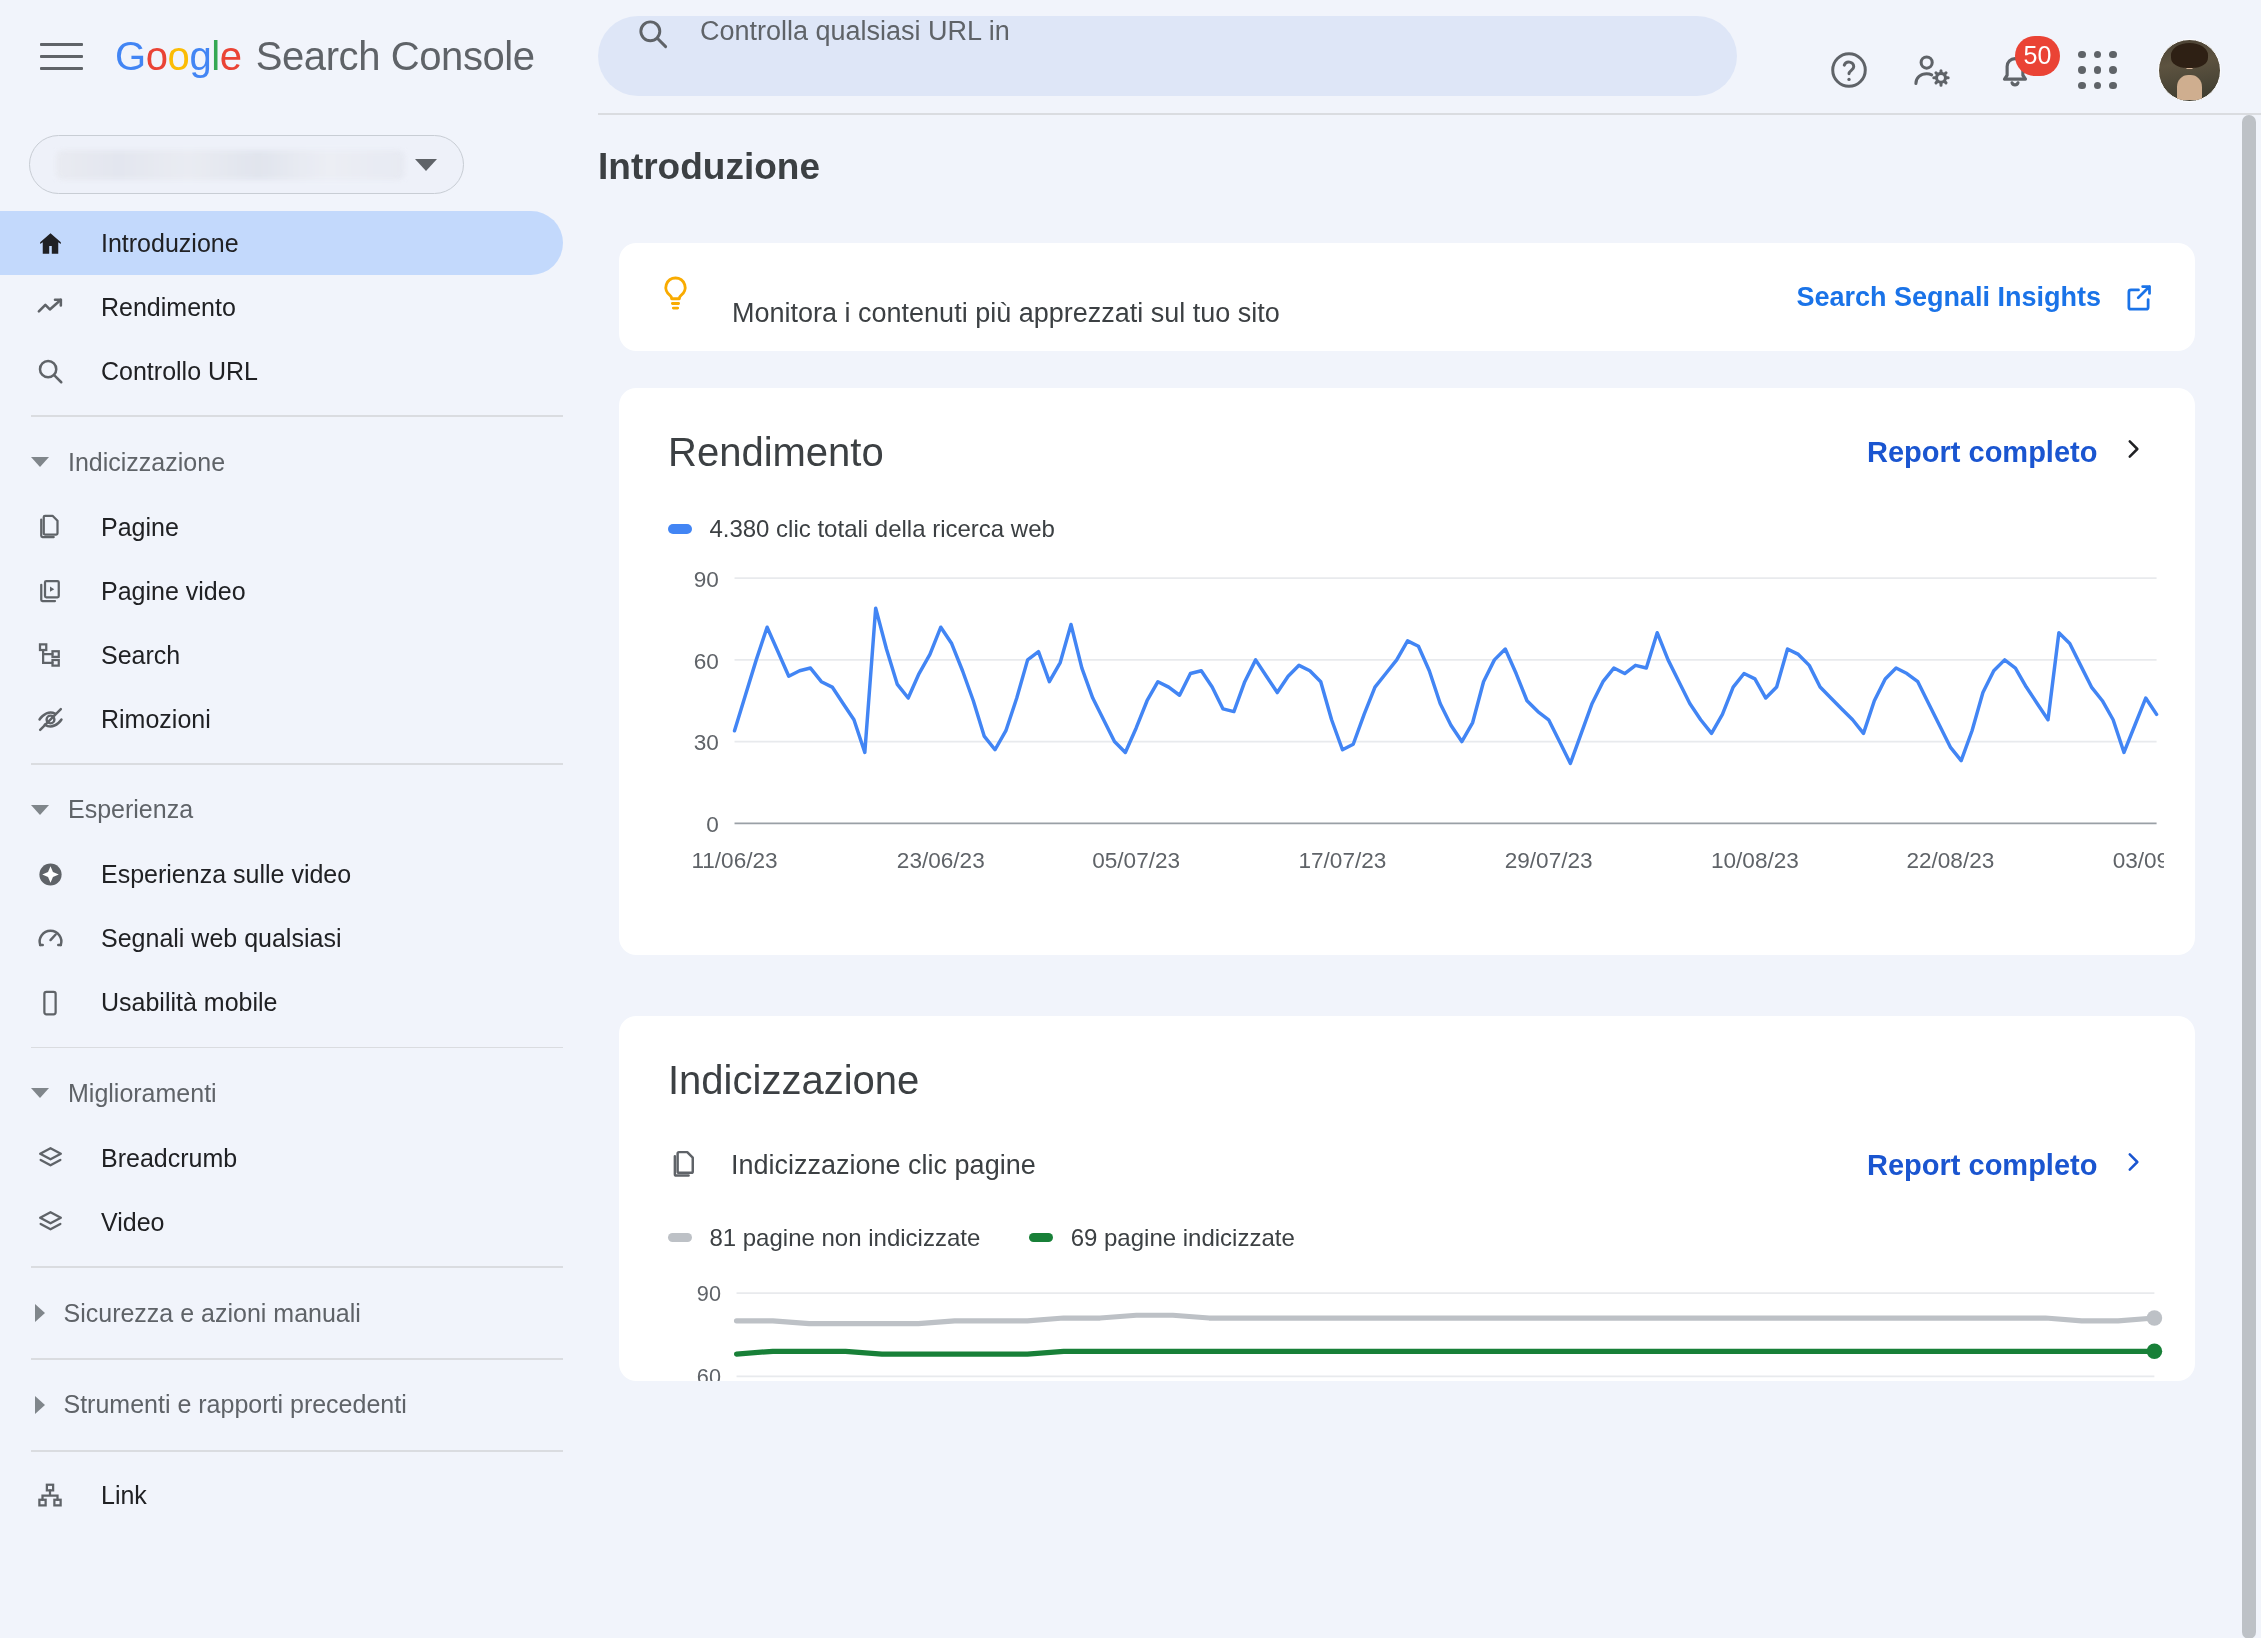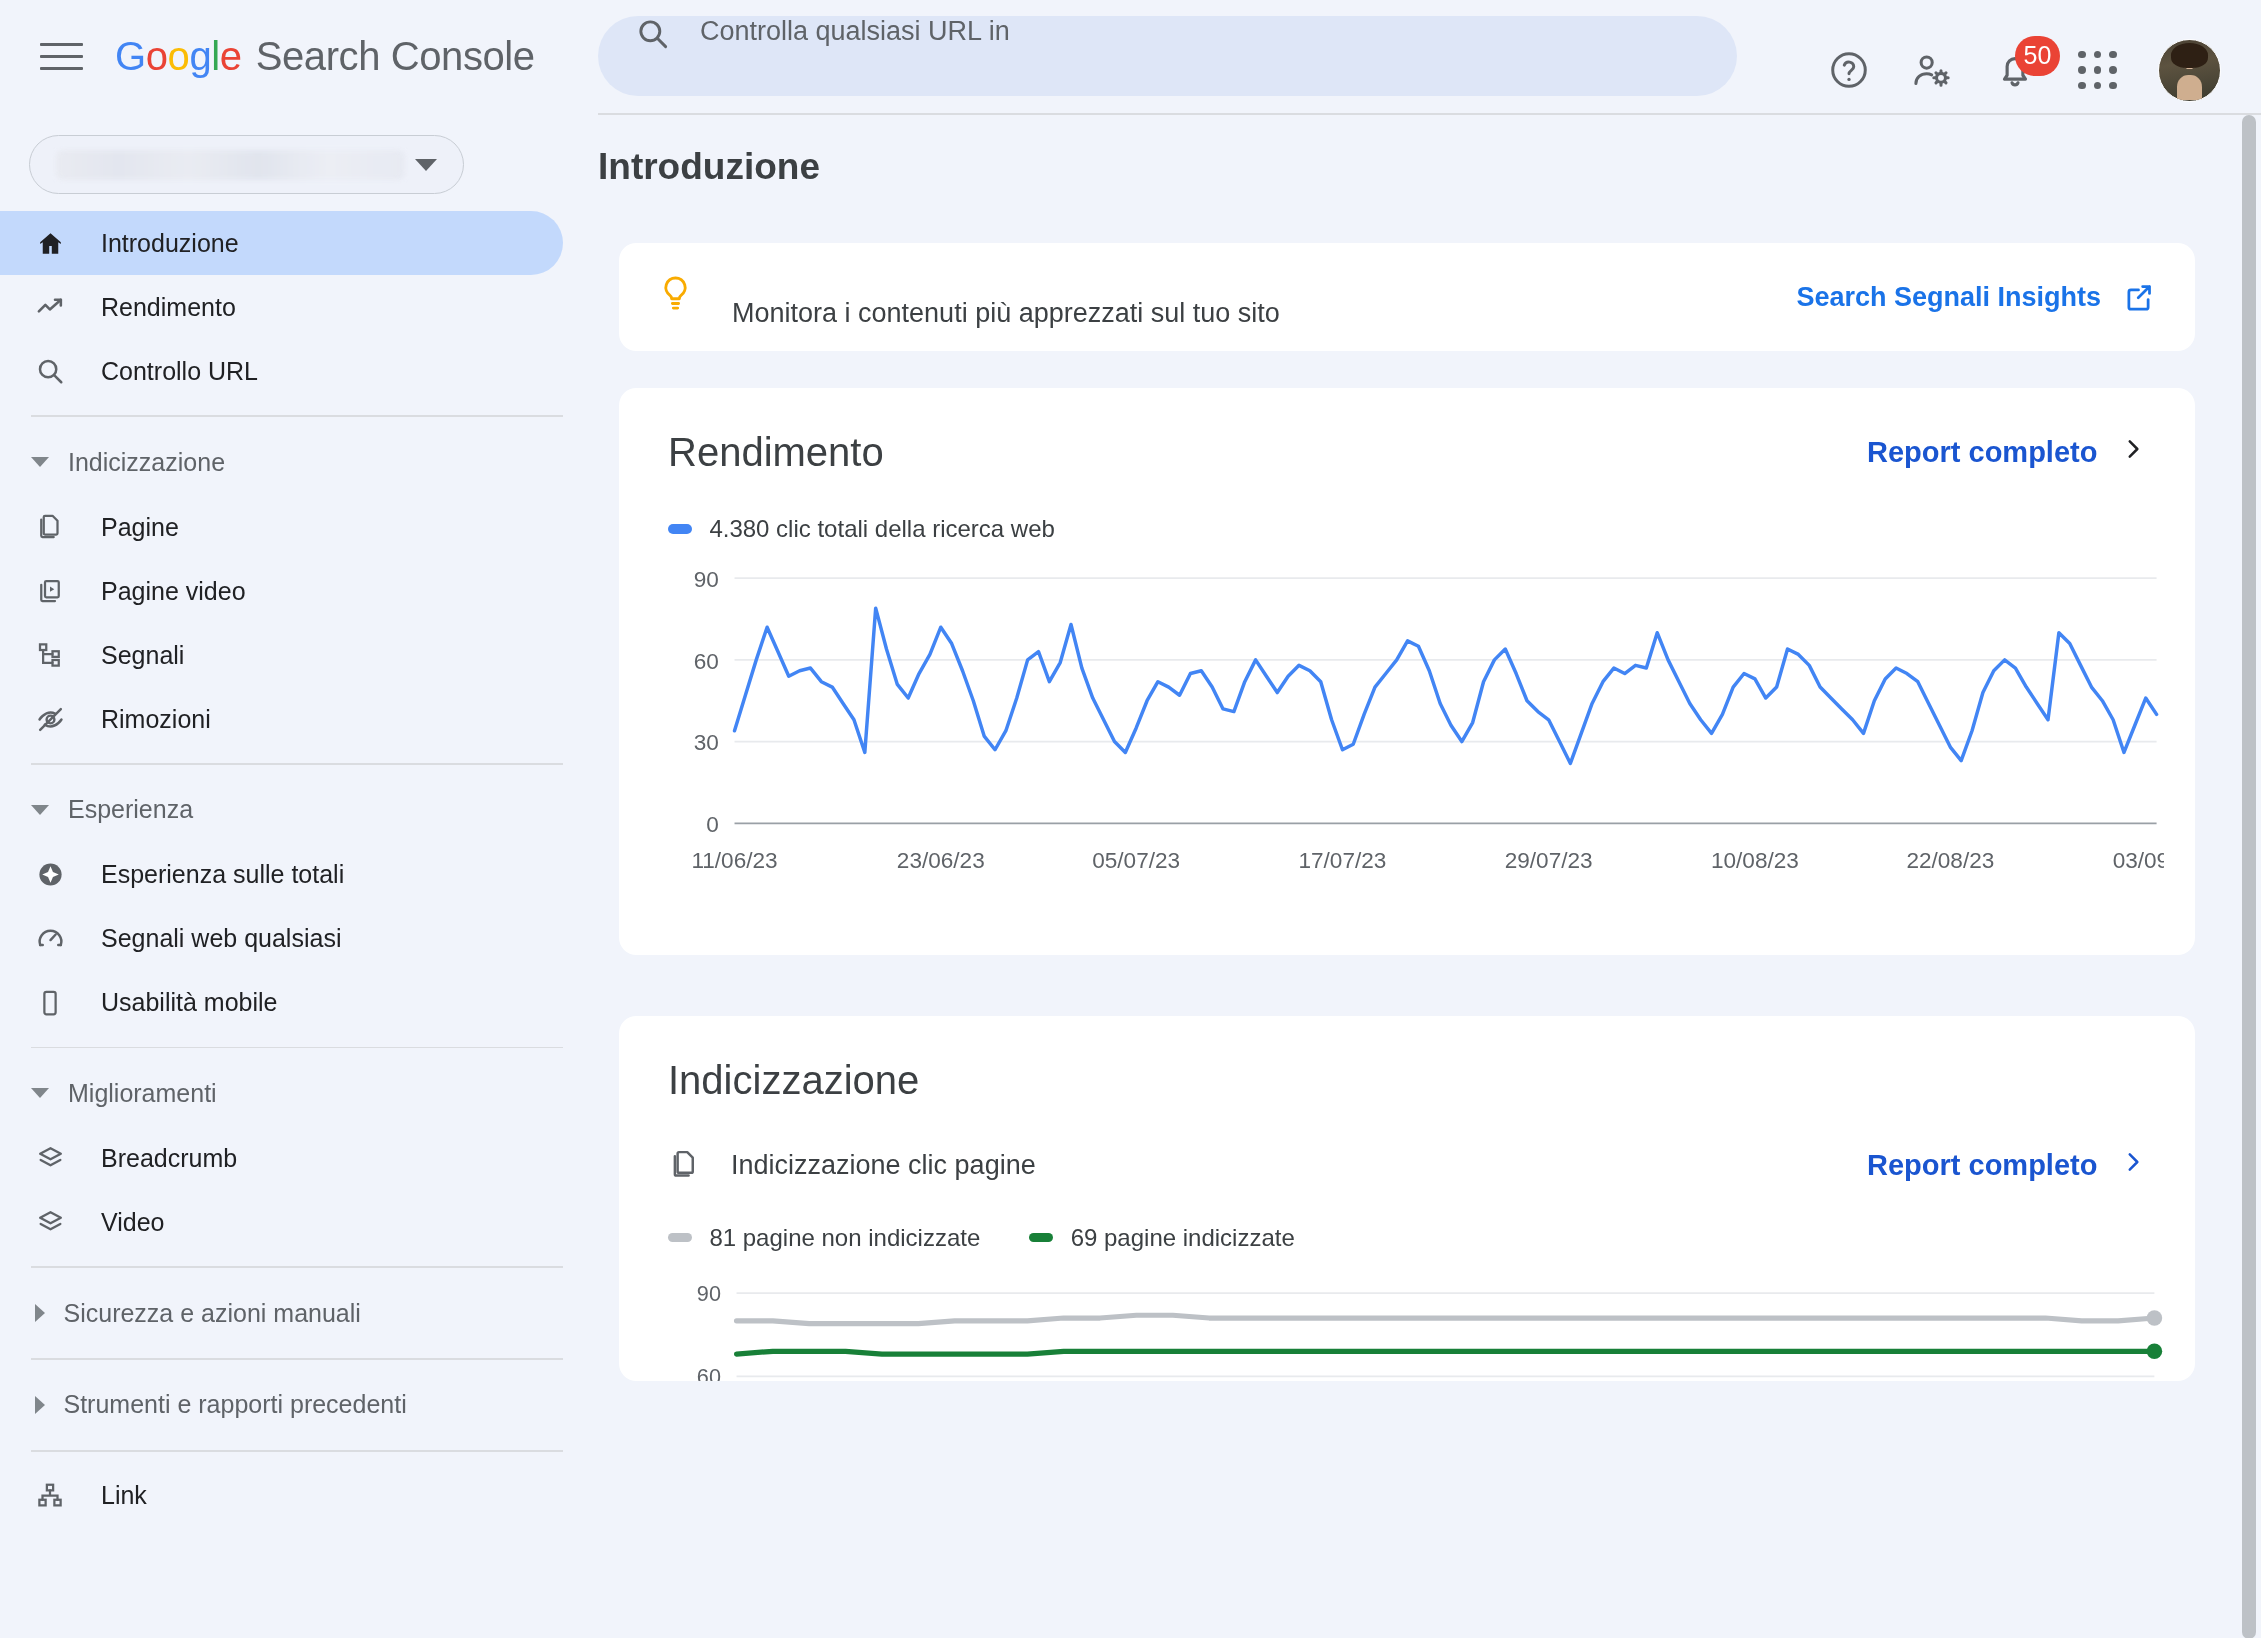--- a/index.html
+++ b/index.html
@@ -250,21 +250,21 @@
   </div>
   <div class="nav-item">
     <span class="ni-icon">
       <svg width="30" height="30" viewBox="0 0 24 24" fill="none" stroke="#5f6368" stroke-width="1.8">
           <rect x="4" y="3.5" width="5" height="4.5"></rect>
           <rect x="14" y="9" width="5" height="4.5"></rect>
           <rect x="14" y="16" width="5" height="4.5"></rect>
           <path d="M6.5 8v10.2h7.5M6.5 11.2H14" stroke-linecap="round"></path>
         </svg>
     </span>
-    <span>Segnali</span>
+    <span>Search</span>
   </div>
   <div class="nav-item">
     <span class="ni-icon">
       <svg width="31" height="31" viewBox="0 0 24 24" fill="none" stroke="#5f6368" stroke-width="1.9">
           <path d="M3.5 12S7 6.6 12 6.6c1.3 0 2.5.35 3.5.9M20.5 12S17 17.4 12 17.4c-1.7 0-3.2-.6-4.4-1.4" stroke-linecap="round"></path>
           <circle cx="12" cy="12" r="3"></circle>
           <line x1="4" y1="20" x2="20" y2="4" stroke-linecap="round"></line>
         </svg>
     </span>
     <span>Rimozioni</span>
@@ -276,21 +276,21 @@
     <span class="caret-down"></span>
     <span>Esperienza</span>
   </div>
   <div class="nav-item">
     <span class="ni-icon">
       <svg width="31" height="31" viewBox="0 0 24 24">
           <circle cx="12" cy="12" r="8.6" fill="#5f6368"></circle>
           <path d="M12 5.6l1.9 4.5 4.5 1.9-4.5 1.9-1.9 4.5-1.9-4.5L5.6 12l4.5-1.9z" fill="#fff"></path>
         </svg>
     </span>
-    <span>Esperienza sulle totali</span>
+    <span>Esperienza sulle video</span>
   </div>
   <div class="nav-item">
     <span class="ni-icon">
       <svg width="31" height="31" viewBox="0 0 24 24" fill="none" stroke="#5f6368" stroke-width="1.9">
           <path d="M4 17a8.4 8.4 0 1 1 16 0" stroke-linecap="round"></path>
           <path d="M4 17h2M18 17h2" stroke-linecap="round"></path>
           <path d="M12 13.2l4-4.3" stroke-linecap="round"></path>
         </svg>
     </span>
     <span>Segnali web qualsiasi</span>

